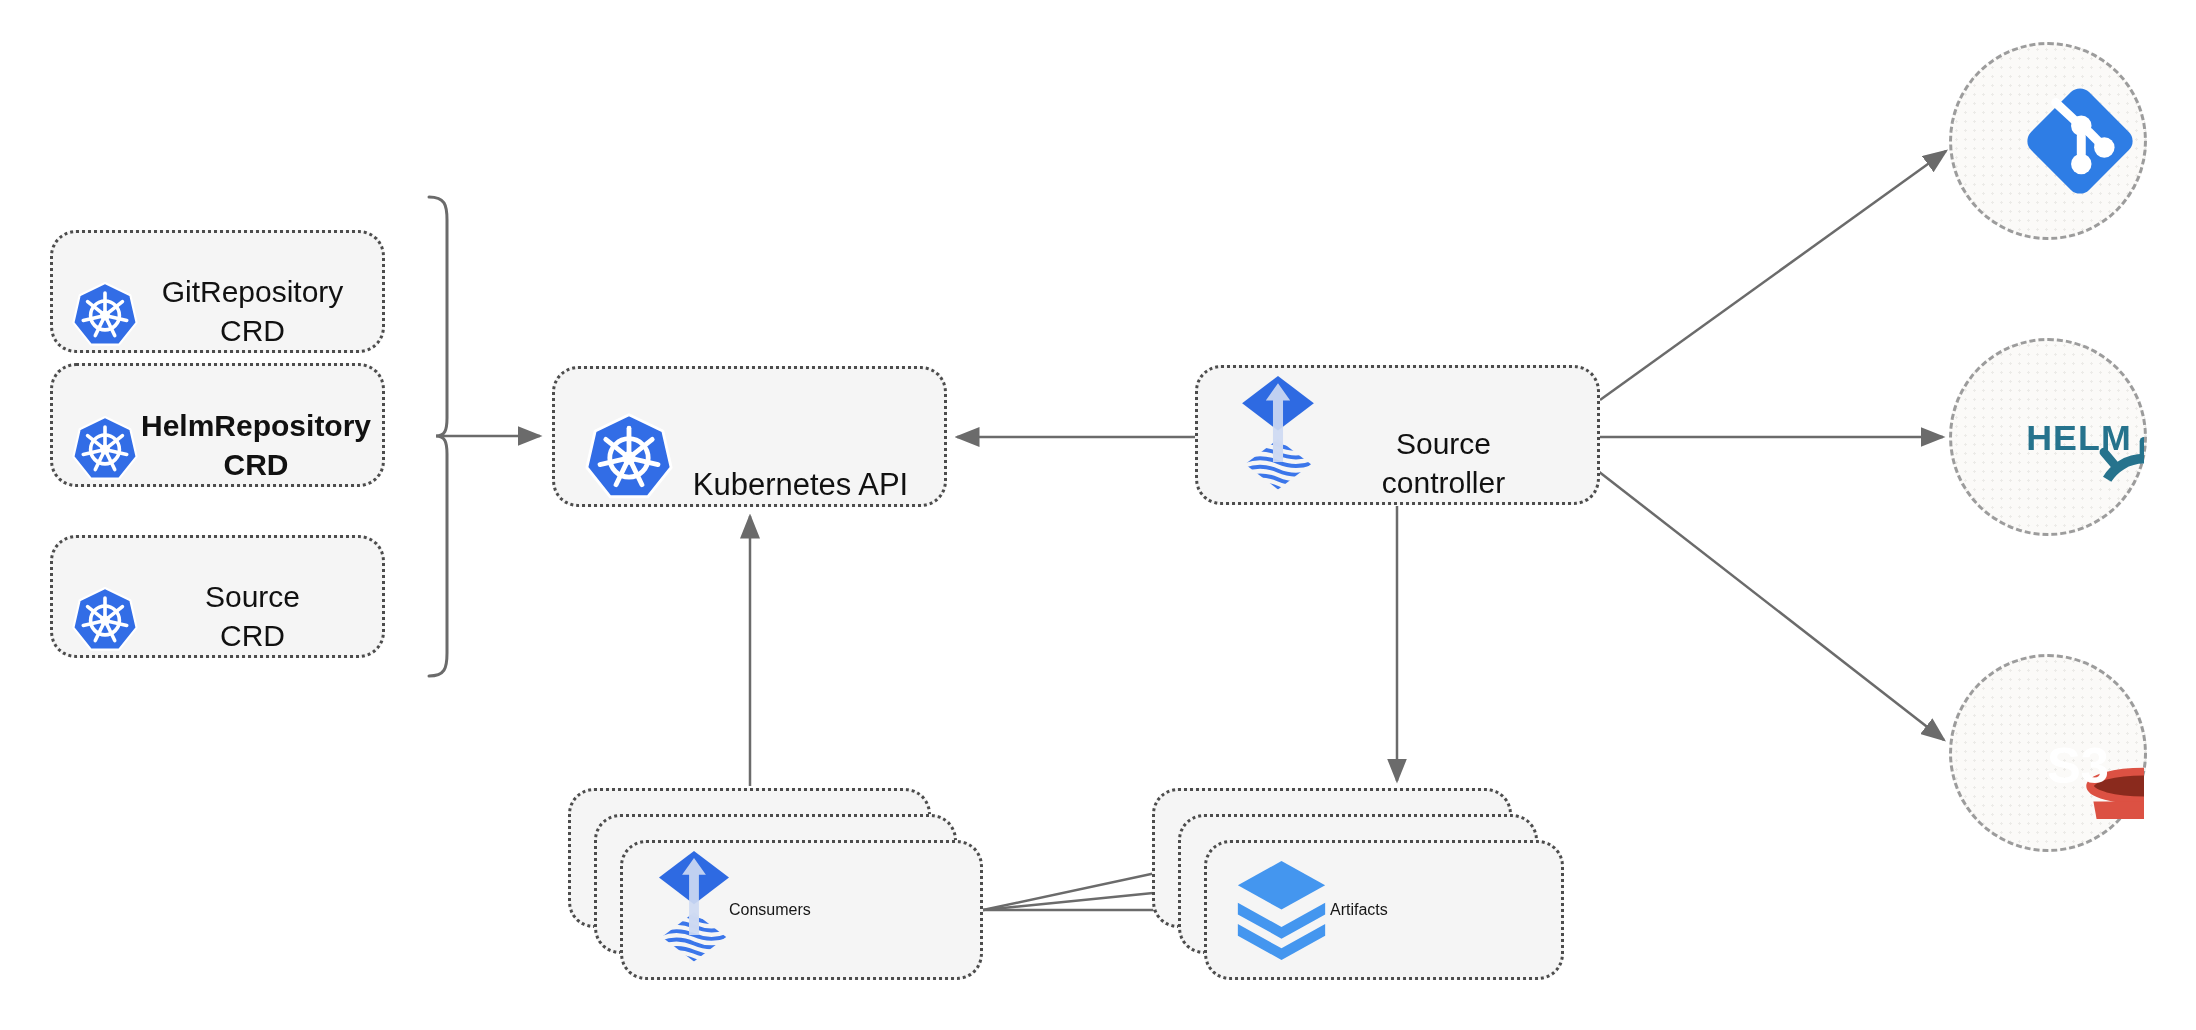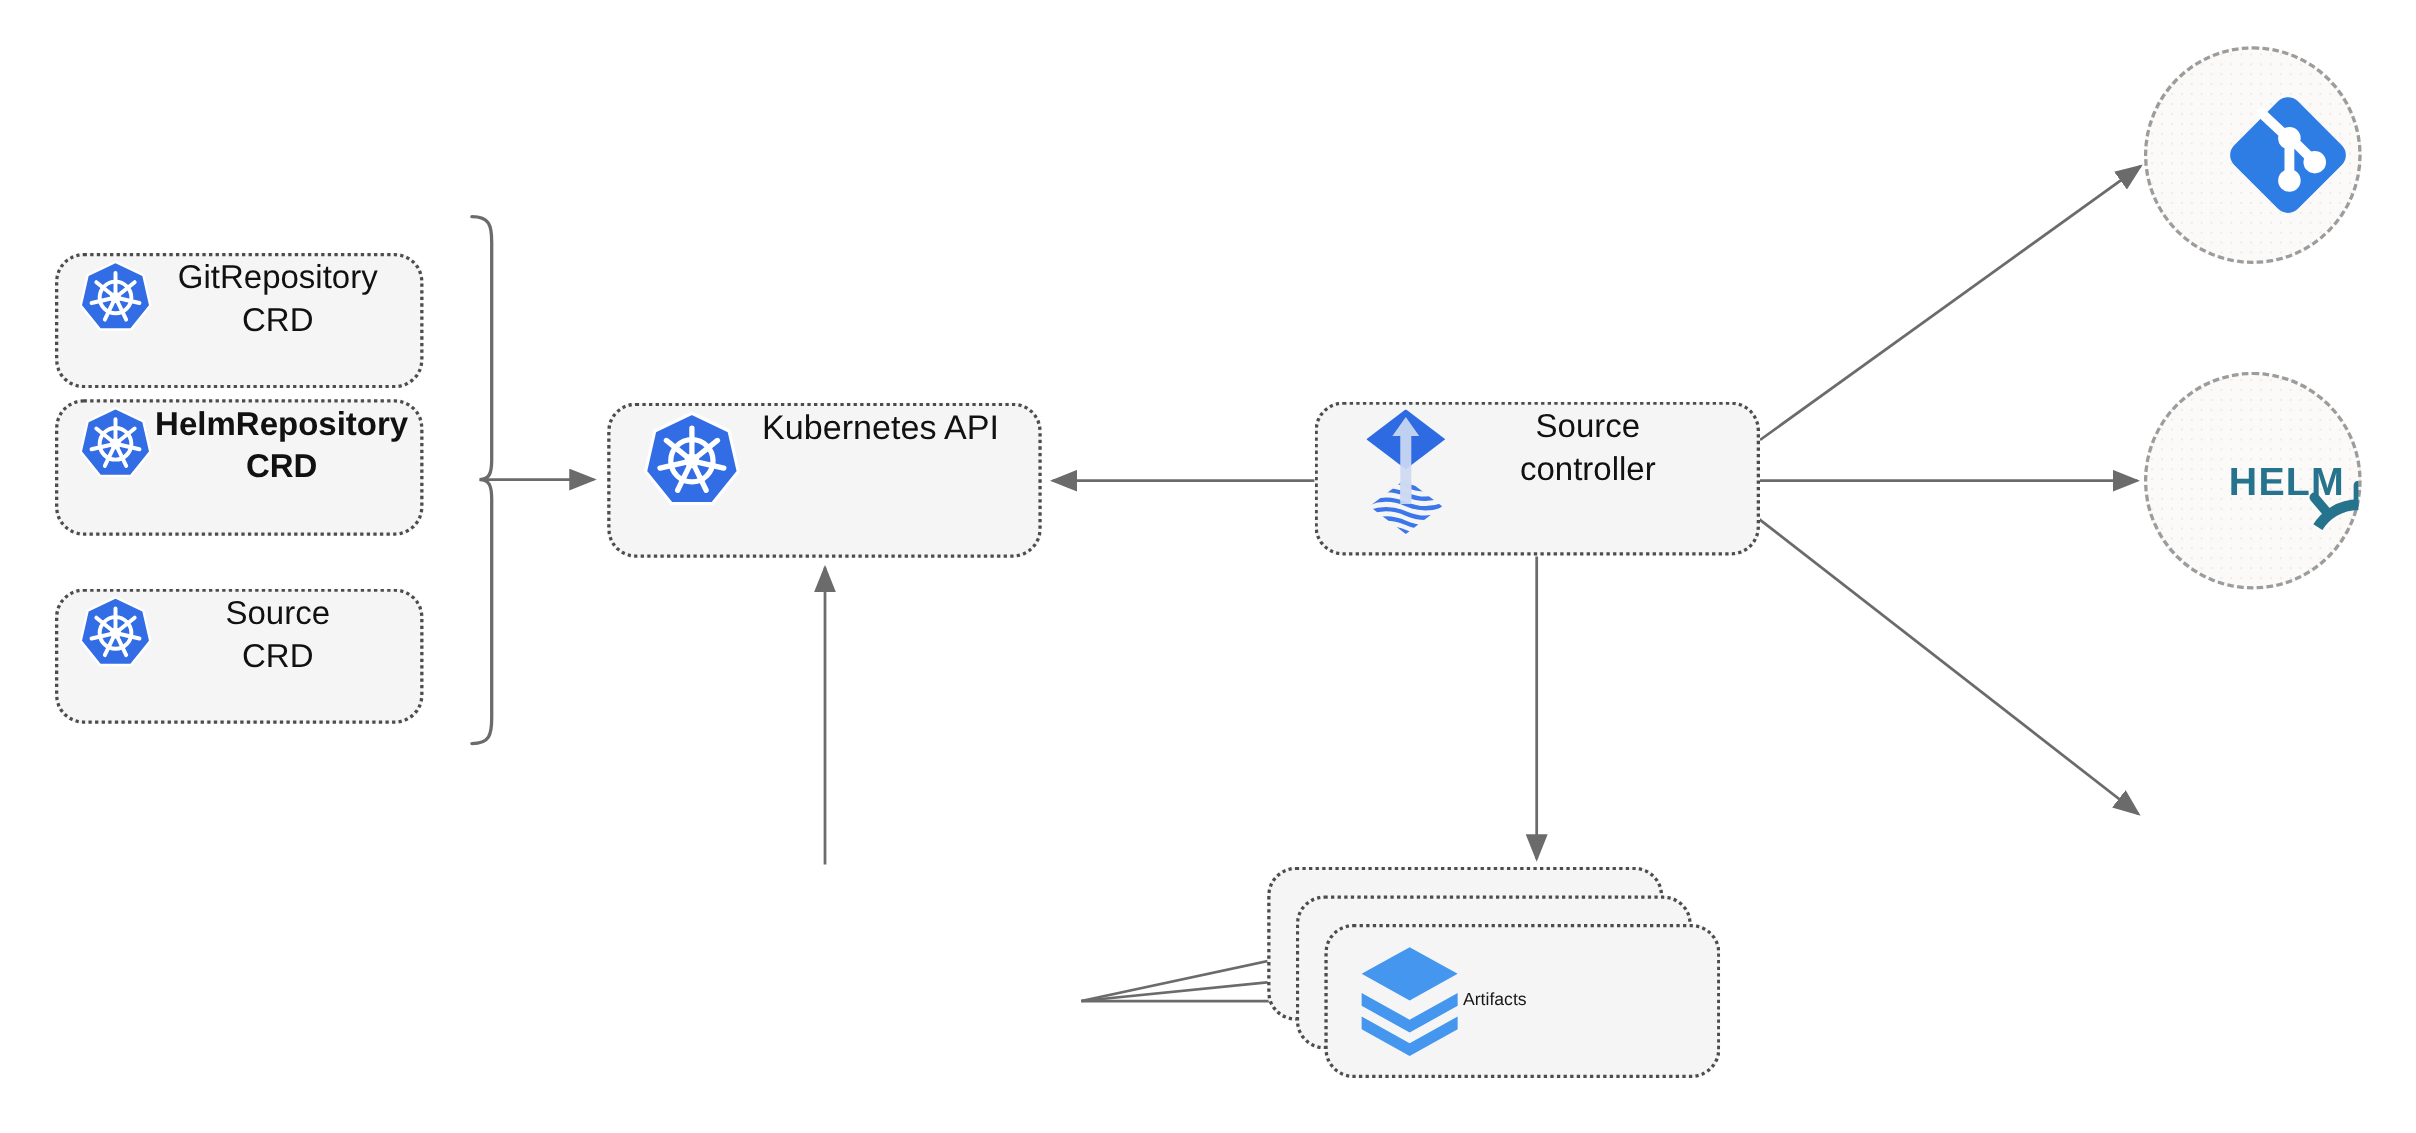--- a/index.html
+++ b/index.html
@@ -12,21 +12,21 @@
     overflow:hidden;
   }
   
   .node-box{
     position:absolute;
     background:#f5f5f5;
     border:3px dotted #4c4c4c;
     border-radius:26px;
     box-sizing:border-box;
     display:flex;
-    align-items:flex-start;
+    align-items:flex-end;
   }
   .node-box .label{
     flex:1;
     text-align:center;
     font-size:30px;
     line-height:39px;
     white-space:pre-line;
     color:#111;
   }
   .icon{flex:0 0 auto;display:block;}
@@ -189,20 +189,30 @@
 controller</div>
   </div>
 
   <div class="node-box" style="left:552px;top:366px;width:395px;height:141px;padding:0 20px 0 26px;">
     <svg class="icon" width="96" height="96">
         <use href="#sym-k8s"></use>
       </svg>
     <div class="label" style="font-size:31px;">Kubernetes API</div>
   </div>
 
+  <div class="stack" style="left:568px;top:788px;width:415px;height:192px;">
+    <div class="layer" style="left:0;top:0;width:363px;height:140px;"></div>
+    <div class="layer" style="left:26px;top:26px;width:363px;height:140px;"></div>
+    <div class="layer front" style="left:52px;top:52px;width:363px;height:140px;padding:0 18px 0 36px;">
+      <svg class="icon" width="70" height="119" style="margin:4px 0;">
+          <use href="#sym-flux"></use>
+        </svg>
+      <div class="label">Consumers</div>
+    </div>
+  </div>
 
   <div class="stack" style="left:1152px;top:788px;width:412px;height:192px;">
     <div class="layer" style="left:0;top:0;width:360px;height:140px;"></div>
     <div class="layer" style="left:26px;top:26px;width:360px;height:140px;"></div>
     <div class="layer front" style="left:52px;top:52px;width:360px;height:140px;padding:0 18px 0 26px;">
       <svg class="icon" width="97" height="109">
           <use href="#sym-layers"></use>
         </svg>
       <div class="label">Artifacts</div>
     </div>
@@ -214,14 +224,20 @@
       </svg>
   </div>
 
   <div class="endpoint" style="left:1949px;top:338px;">
     <svg width="130" height="130" viewBox="-60 -60 120 120">
       <use href="#sym-helm"></use>
       <text x="0" y="12" text-anchor="middle" font-size="33" font-weight="bold" letter-spacing="1" fill="#26738d" font-family="Liberation Sans, DejaVu Sans, sans-serif">HELM</text>
     </svg>
   </div>
 
+  <div class="endpoint" style="left:1949px;top:654px;">
+    <svg width="132" height="132" viewBox="-60 -60 120 120">
+      <use href="#sym-s3"></use>
+      <text x="0" y="27" text-anchor="middle" font-size="46" font-weight="bold" fill="#ffffff" font-family="Liberation Sans, DejaVu Sans, sans-serif">S3</text>
+    </svg>
+  </div>
 
 </div>
 
 </body></html>

